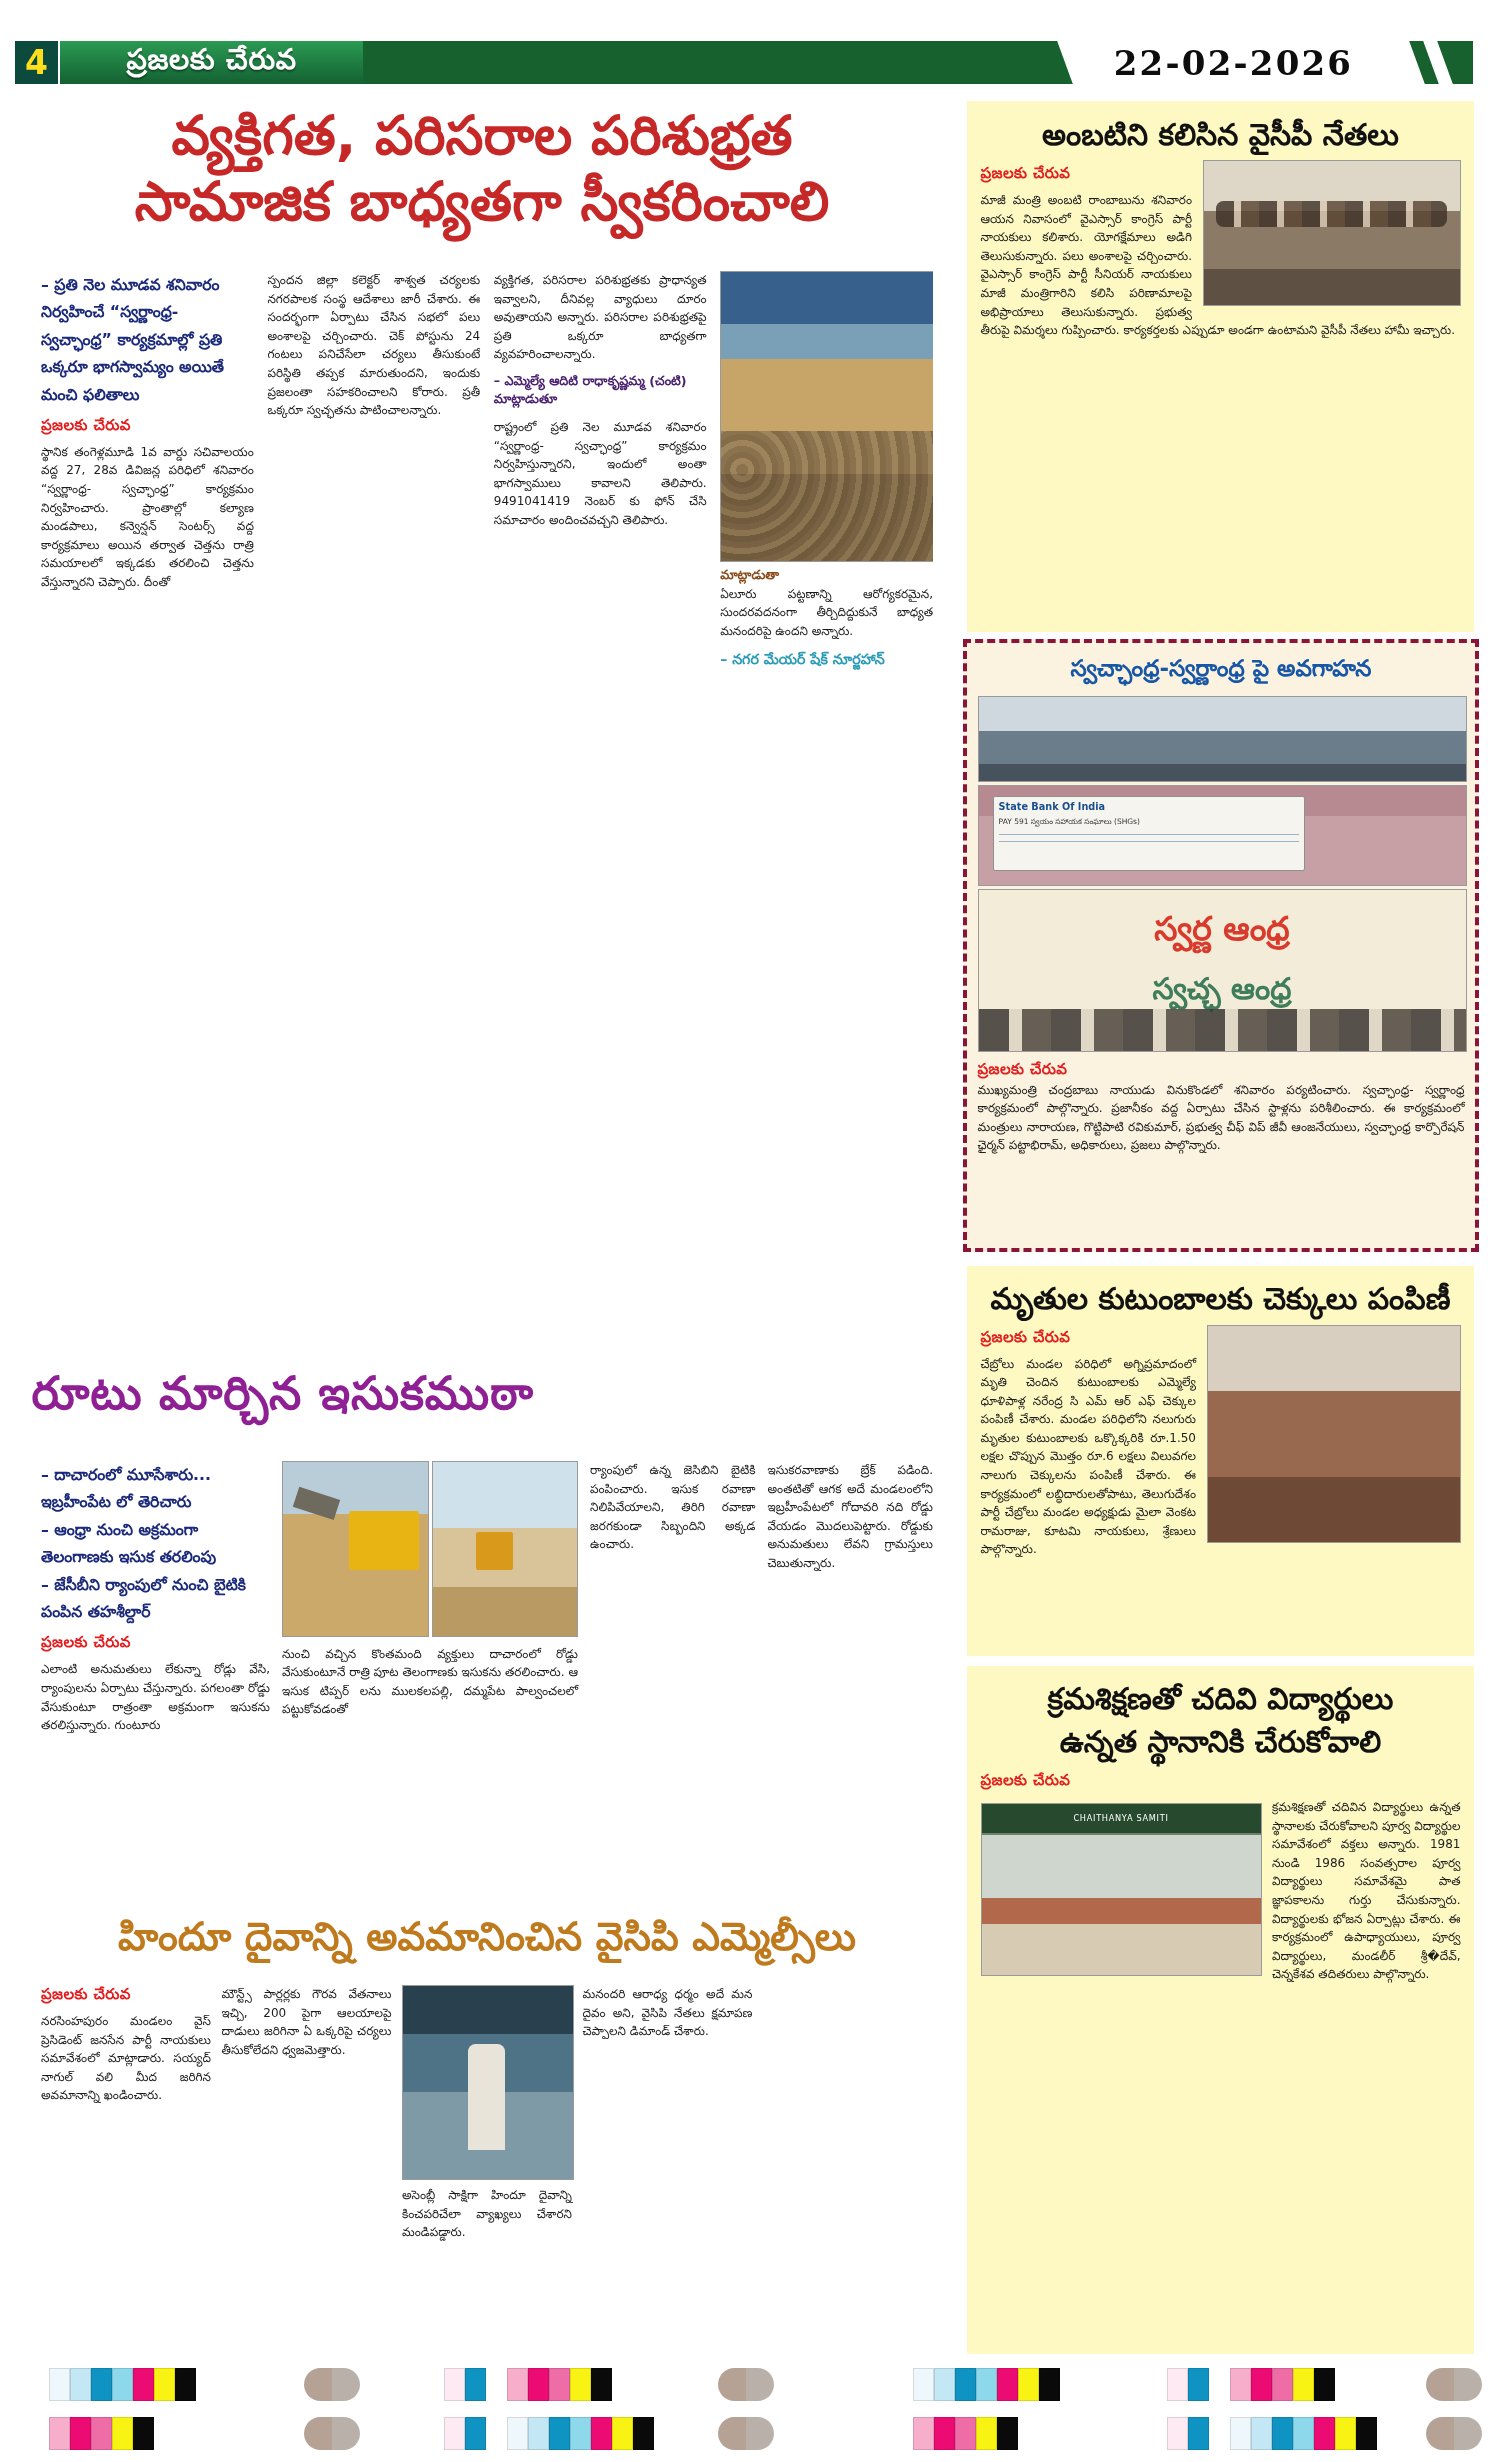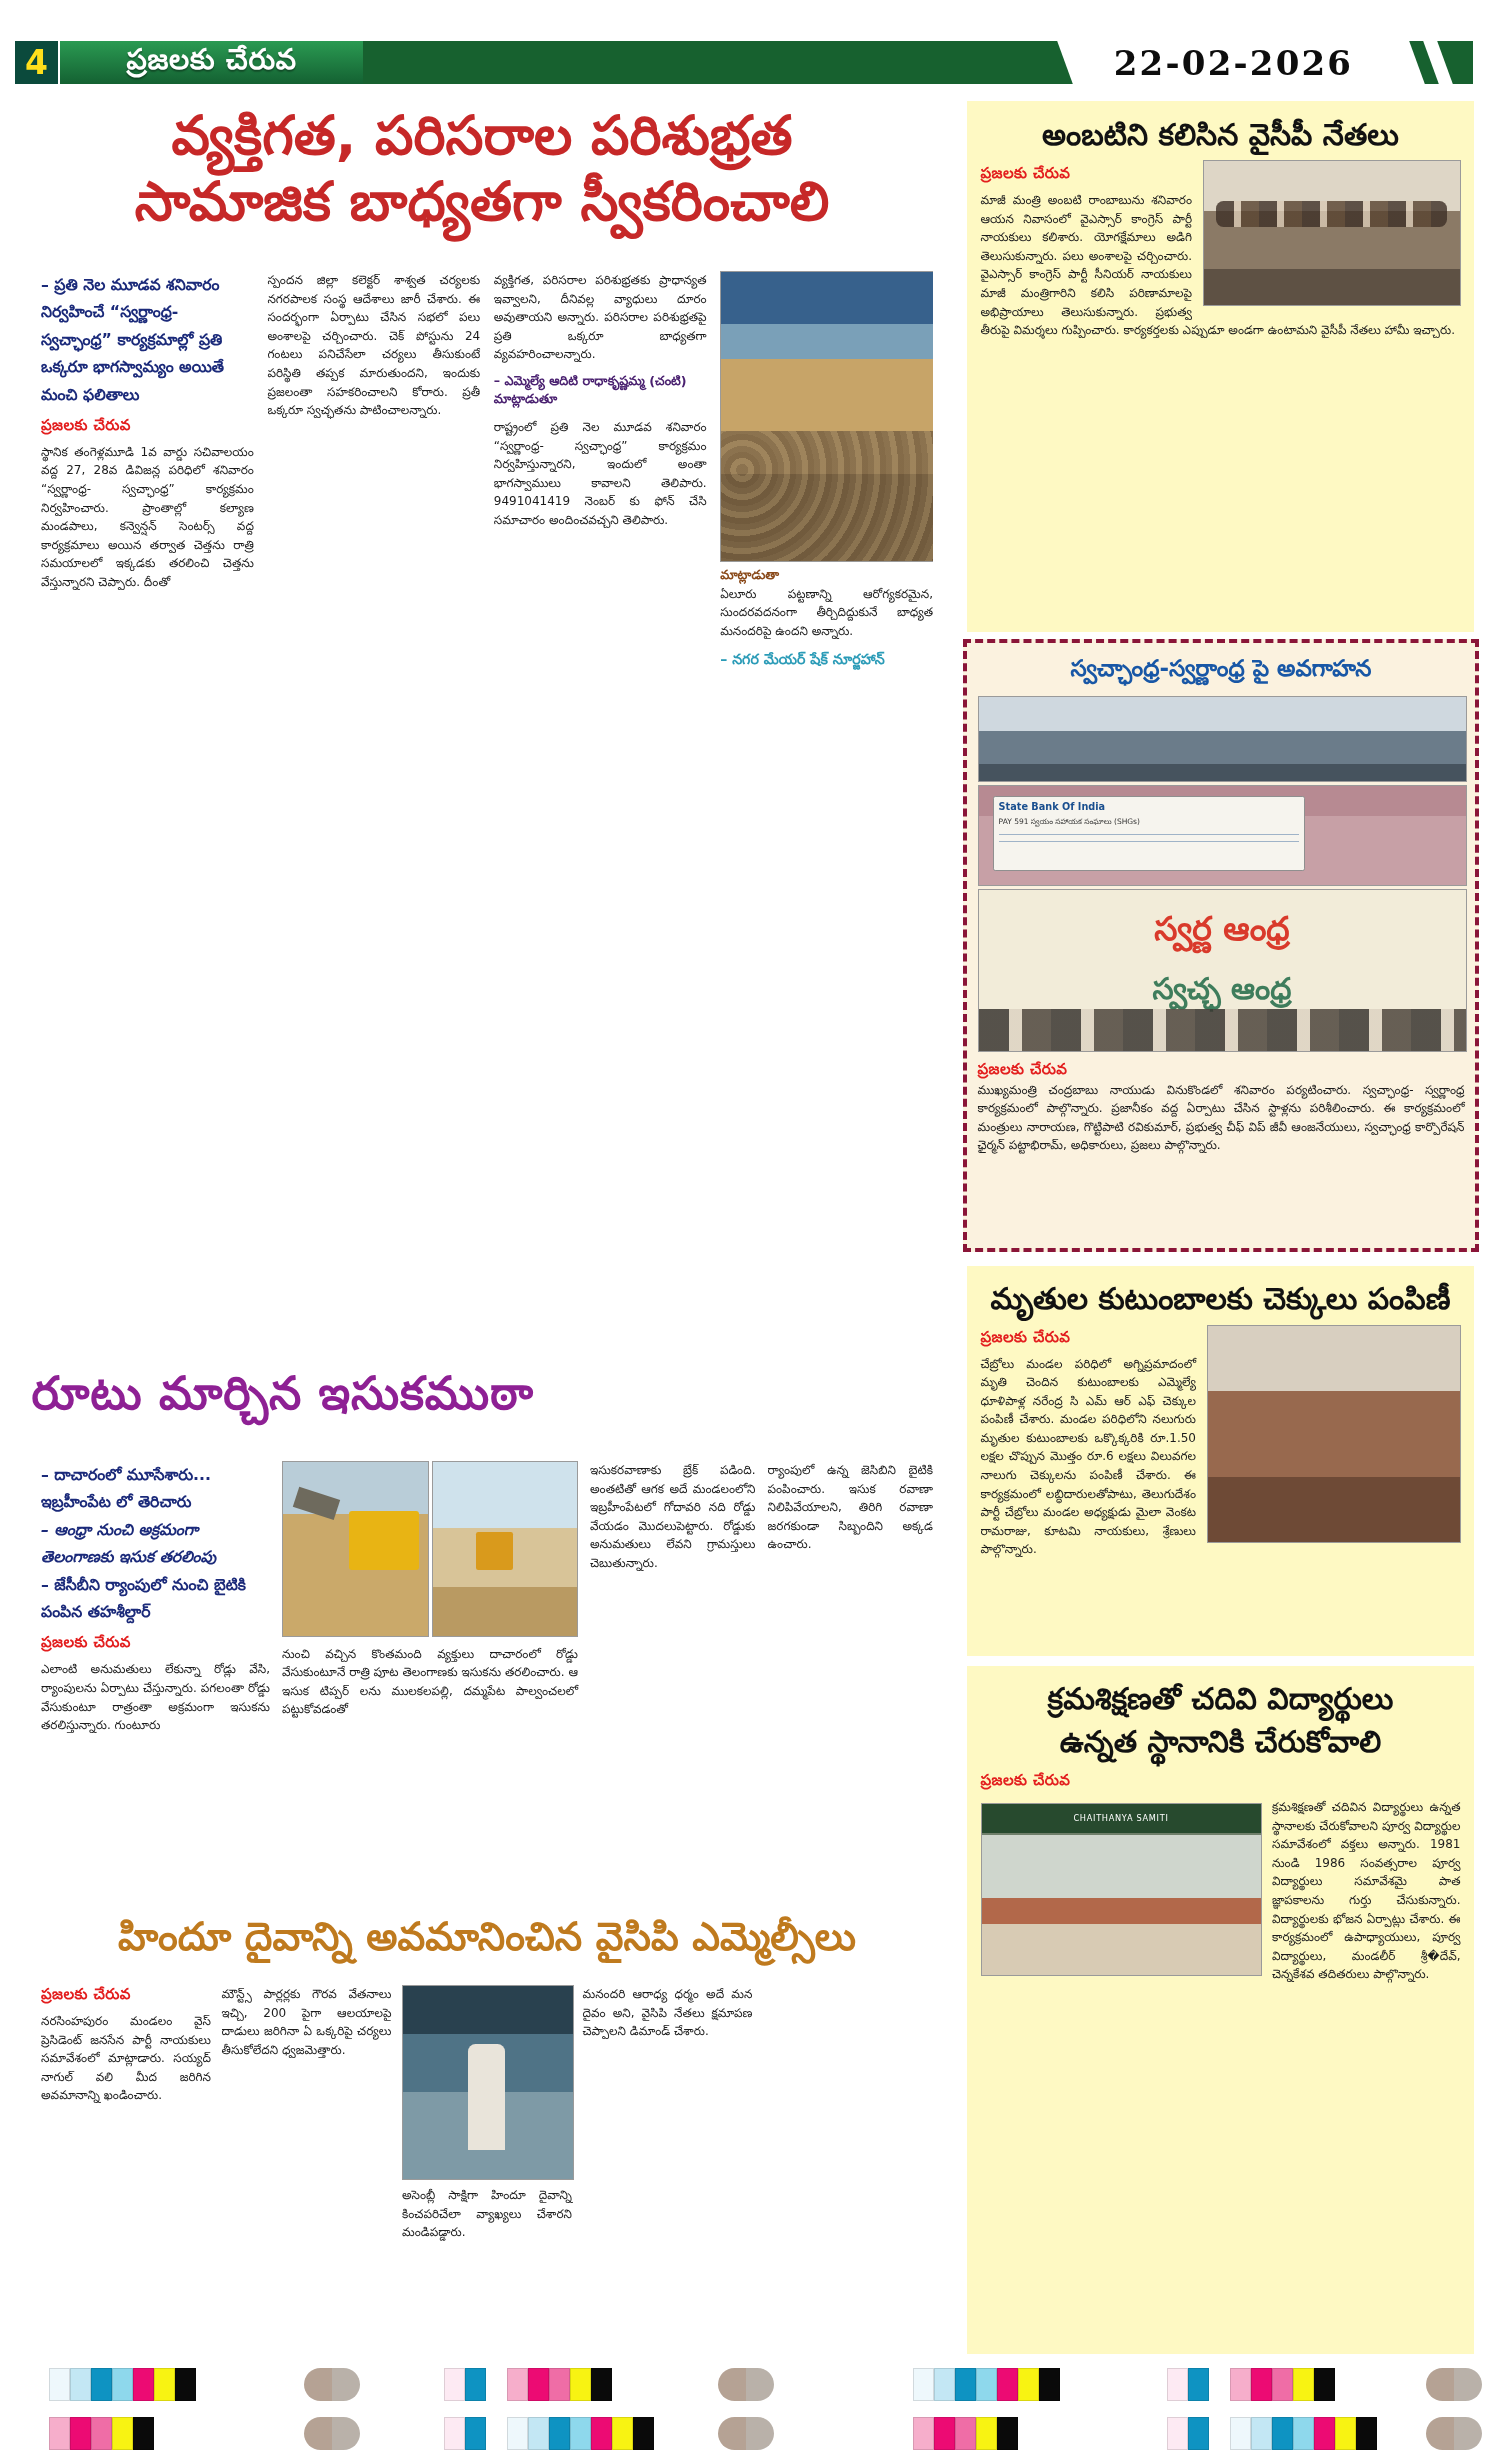--- a/index.html
+++ b/index.html
@@ -129,42 +129,42 @@
     <div class="body-txt justify">ఏలూరు పట్టణాన్ని ఆరోగ్యకరమైన, సుందరవదనంగా తీర్చిదిద్దుకునే బాధ్యత మనందరిపై ఉందని అన్నారు.</div>
     <div class="signature" style="color: rgb(42, 155, 183);">– నగర మేయర్ షేక్ నూర్జహాన్</div>
   </div>
 </div>
 
 <div class="abs a2-headline" style="color: rgb(142, 32, 148);">రూటు మార్చిన ఇసుకముఠా</div>
 
 <div class="abs a2-cols">
   <div>
     <div class="kicker" style="color: rgb(27, 42, 122);">– దాచారంలో మూసేశారు... ఇబ్రహీంపేట లో తెరిచారు</div>
-    <div class="kicker" style="color: rgb(27, 42, 122); font-style: italic;">– ఆంధ్రా నుంచి అక్రమంగా తెలంగాణకు ఇసుక తరలింపు</div>
+    <div class="kicker" style="color: rgb(27, 42, 122);">– ఆంధ్రా నుంచి అక్రమంగా తెలంగాణకు ఇసుక తరలింపు</div>
     <div class="kicker" style="color: rgb(27, 42, 122);">– జేసీబీని ర్యాంపులో నుంచి బైటికి పంపిన తహశీల్దార్</div>
     <div class="dateline" style="color: rgb(227, 30, 30);">ప్రజలకు చేరువ</div>
     <div class="body-txt justify">ఎలాంటి అనుమతులు లేకున్నా రోడ్లు వేసి, ర్యాంపులను ఏర్పాటు చేస్తున్నారు. పగలంతా రోడ్డు వేసుకుంటూ రాత్రంతా అక్రమంగా ఇసుకను తరలిస్తున్నారు. గుంటూరు</div>
   </div>
   <div>
     <div class="a2-photos">
       <div class="ph ph-sand1">
         <div class="truck"></div>
         <div class="arm"></div>
       </div>
       <div class="ph ph-sand2">
         <div class="jcb"></div>
       </div>
     </div>
     <div class="body-txt justify" style="margin-top:7.5px;">నుంచి వచ్చిన కొంతమంది వ్యక్తులు దాచారంలో రోడ్డు వేసుకుంటూనే రాత్రి పూట తెలంగాణకు ఇసుకను తరలించారు. ఆ ఇసుక టిప్పర్ లను ములకలపల్లి, దమ్మపేట పాల్వంచలలో పట్టుకోవడంతో</div>
   </div>
   <div>
+    <div class="body-txt justify">ర్యాంపులో ఉన్న జెసిబిని బైటికి పంపించారు. ఇసుక రవాణా నిలిపివేయాలని, తిరిగి రవాణా జరగకుండా సిబ్బందిని అక్కడ ఉంచారు.</div>
+  </div>
+  <div>
     <div class="body-txt justify">ఇసుకరవాణాకు బ్రేక్ పడింది. అంతటితో ఆగక అదే మండలంలోని ఇబ్రహీంపేటలో గోదావరి నది రోడ్డు వేయడం మొదలుపెట్టారు. రోడ్డుకు అనుమతులు లేవని గ్రామస్తులు చెబుతున్నారు.</div>
-  </div>
-  <div>
-    <div class="body-txt justify">ర్యాంపులో ఉన్న జెసిబిని బైటికి పంపించారు. ఇసుక రవాణా నిలిపివేయాలని, తిరిగి రవాణా జరగకుండా సిబ్బందిని అక్కడ ఉంచారు.</div>
   </div>
 </div>
 
 <div class="abs a3-headline" style="color: rgb(191, 122, 30);">హిందూ దైవాన్ని అవమానించిన వైసిపి ఎమ్మెల్సీలు</div>
 
 <div class="abs a3-cols">
   <div>
     <div class="dateline" style="margin-top: 0px; color: rgb(227, 30, 30);">ప్రజలకు చేరువ</div>
     <div class="body-txt justify">నరసింహపురం మండలం వైస్ ప్రెసిడెంట్ జనసేన పార్టీ నాయకులు సమావేశంలో మాట్లాడారు. సయ్యద్ నాగుల్ వలి మీద జరిగిన అవమానాన్ని ఖండించారు.</div>
   </div>

